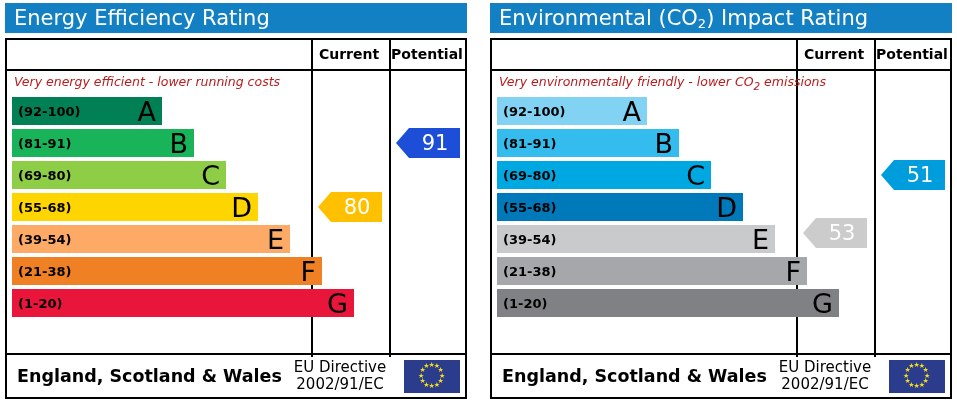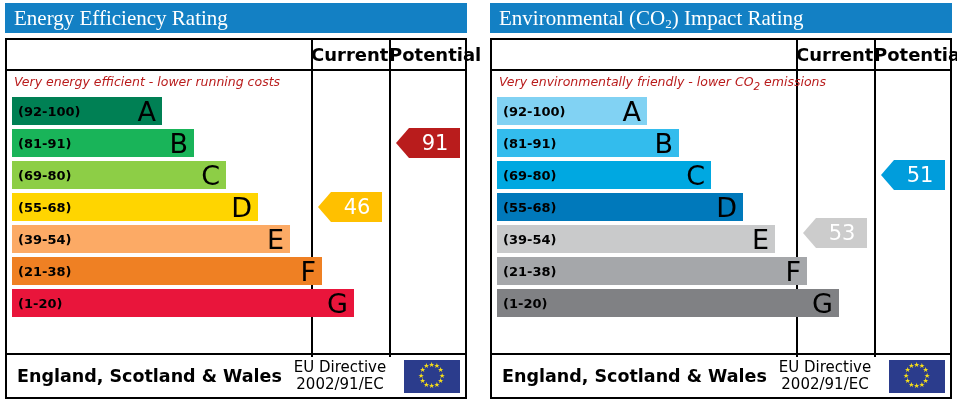--- a/index.html
+++ b/index.html
@@ -35,21 +35,20 @@
     width: 462px;
     height: 30px;
     background: #1380c4;
     color: #ffffff;
     font-size: 21px;
     line-height: 30px;
     padding-left: 9px;
     box-sizing: border-box;
     white-space: nowrap;
     letter-spacing: 0px;
-    font-family: Liberation Serif, serif;
   }
   .title-bar sub {
     font-size: 13px;
     vertical-align: baseline;
     position: relative;
     top: 3px;
   }
 
   
   .table {
@@ -68,21 +67,21 @@
     height: 31px;
     border-bottom: 2px solid #000;
     box-sizing: border-box;
   }
   .hdr-cell {
     position: absolute;
     top: 0;
     height: 29px;
     line-height: 29px;
     text-align: center;
-    font-size: 18px;
+    font-size: 14px;
     font-weight: bold;
     color: #000;
   }
   .col-div {
     position: absolute;
     width: 0;
     border-left: 2px solid #000;
   }
 
   
@@ -239,22 +238,22 @@
             <span class="letter">E</span>
           </div>
           <div class="band" style="top: 186px; width: 310px; background: rgb(239, 128, 35);">
             <span class="range">(21-38)</span>
             <span class="letter">F</span>
           </div>
           <div class="band" style="top: 218px; width: 342px; background: rgb(233, 21, 59);">
             <span class="range">(1-20)</span>
             <span class="letter">G</span>
           </div>
-          <div class="arrow" style="left: 311px; width: 64px; top: 121px; background: rgb(255, 192, 0); color: rgb(255, 255, 255);">46</div>
-          <div class="arrow" style="left: 389px; width: 64px; top: 57px; background: #b91c1c; color: rgb(255, 255, 255);">91</div>
+          <div class="arrow" style="left: 311px; width: 64px; top: 121px; background: rgb(255, 192, 0); color: rgb(255, 255, 255);">80</div>
+          <div class="arrow" style="left: 389px; width: 64px; top: 57px; background: #1d4ed8; color: rgb(255, 255, 255);">91</div>
         </div>
         <div class="footer">
           <div class="region">England, Scotland &amp; Wales</div>
           <div class="directive">
             <div>EU Directive</div>
             <div>2002/91/EC</div>
           </div>
           <div class="eu-flag" style="background: rgb(43, 60, 140);">
             <span class="star" style="left: 28px; top: 6px; color: rgb(247, 223, 24);"></span>
             <span class="star" style="left: 33.25px; top: 7.40673px; color: rgb(247, 223, 24);"></span>

